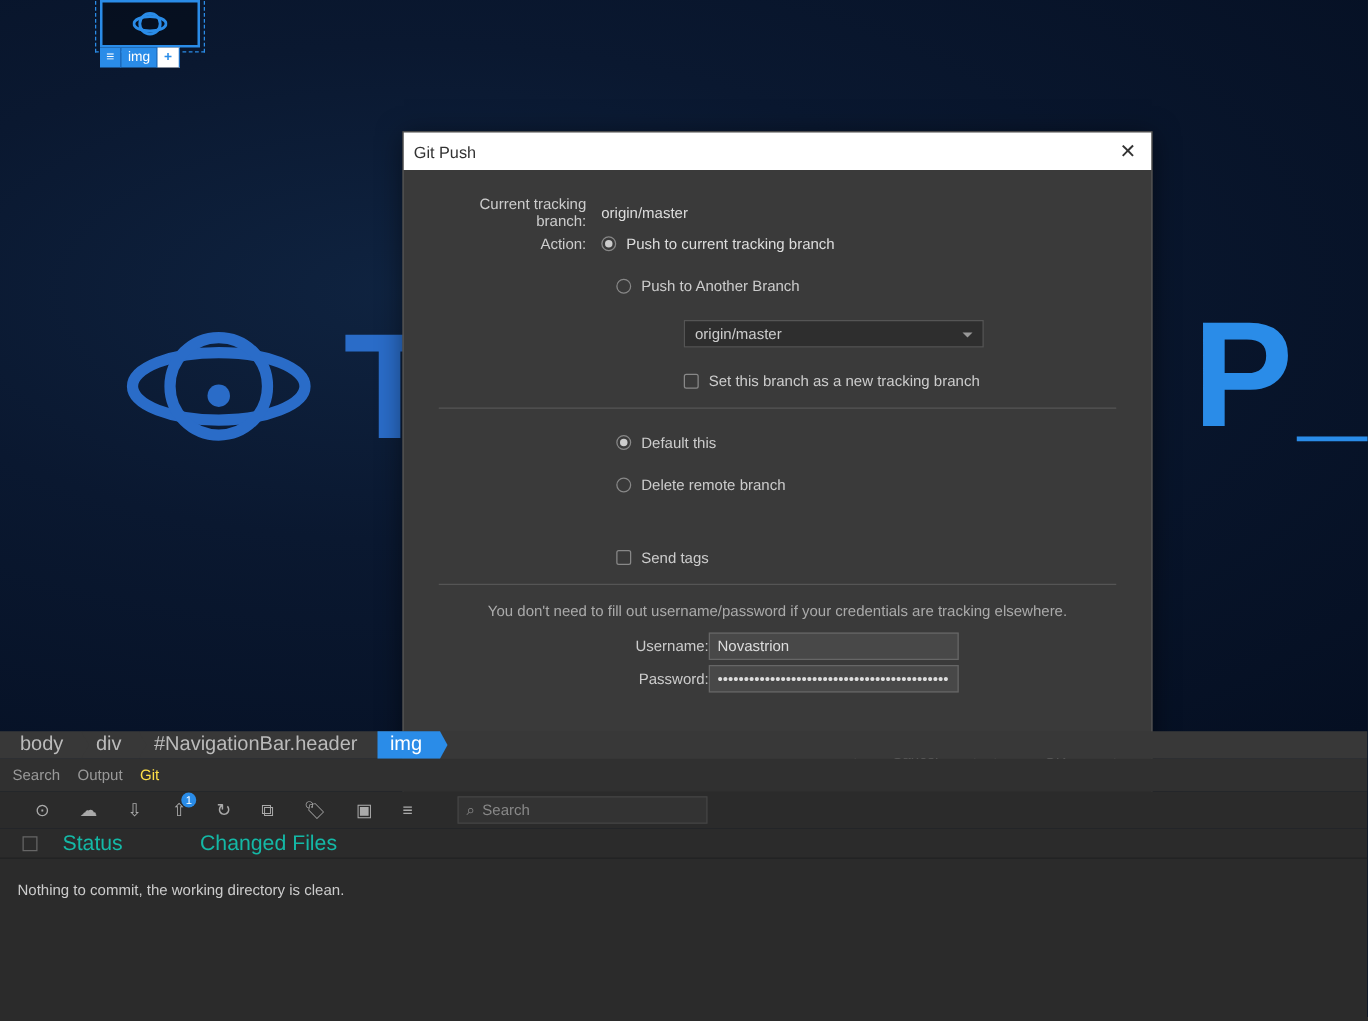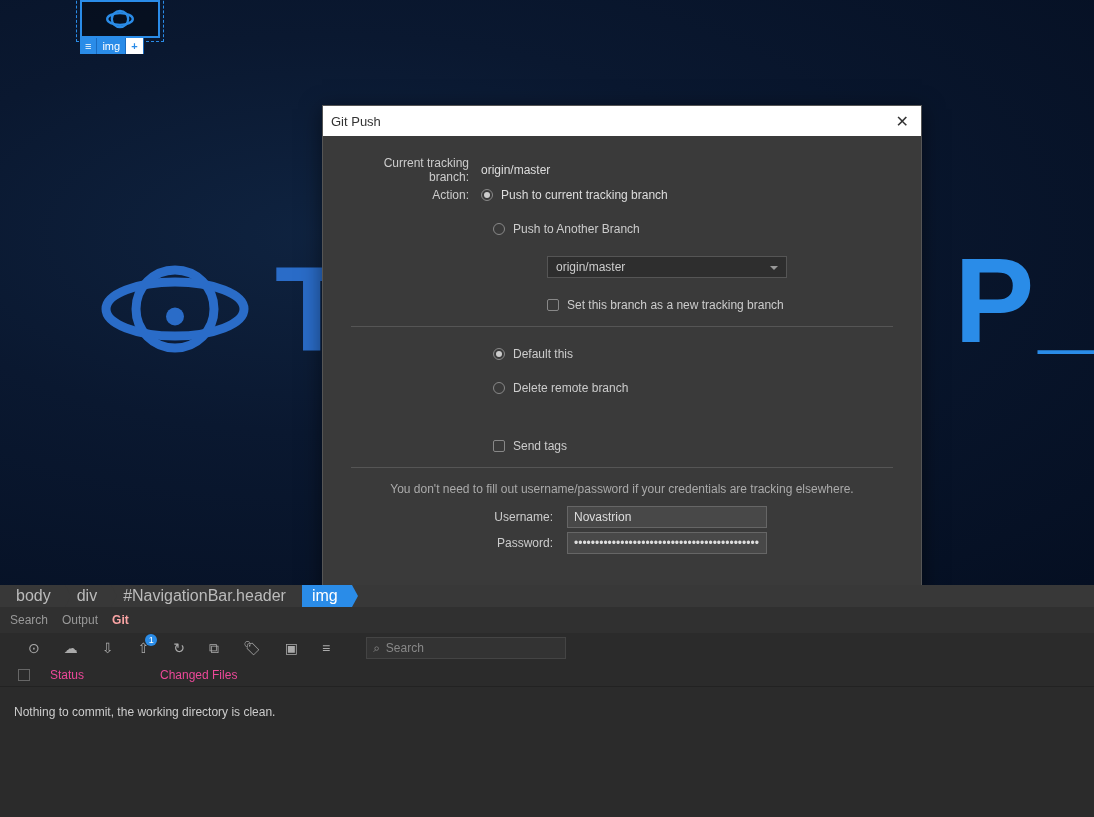--- a/index.html
+++ b/index.html
@@ -77,21 +77,21 @@
   padding: 0 22px 0 8px; min-width: 240px; font-size: 12px;
   display: flex; align-items: center; position: relative;
 }
 .select::after {
   content: ""; position: absolute; right: 8px; top: 9px;
   border: 4px solid transparent; border-top-color: #999;
 }
 .hr { border-top: 1px solid #555; margin: 14px 0; }
 .note { text-align: center; color: #aaa; font-size: 12px; margin: 6px 0 10px; }
 .cred-row { display: flex; align-items: center; justify-content: center; margin: 4px 0; }
-.cred-row .clbl { width: 90px; text-align: right; padding-right: 14px; }
+.cred-row .clbl { width: 90px; text-align: right; padding-right: 0; }
 .cred-row input {
   width: 200px; height: 22px; background: #484848; border: 1px solid #666;
   color: #ddd; padding: 0 6px; font-size: 12px;
 }
 .dlg-actions {
   display: flex; justify-content: flex-end; gap: 14px;
   padding: 18px 28px 20px;
 }
 .btn {
   width: 98px; height: 22px; border: 1px solid #777; border-radius: 11px;
@@ -116,21 +116,21 @@
 .crumb.active { background: #2a8ce8; color: #fff; }
 .crumb.active::after { border-left-color: #2a8ce8; }
 
 
 .panel-tabs {
   position: absolute; top: 607px; left: 0; right: 0; height: 26px;
   background: #303030; display: flex; align-items: center; gap: 14px;
   padding-left: 10px; font-size: 12px; color: #999;
 }
 .panel-tabs .tab { cursor: pointer; }
-.panel-tabs .tab.active { color: #fca5a5; font-weight: 700; text-align: right; }
+.panel-tabs .tab.active { color: #fde047; font-weight: 400; text-align: right; }
 
 
 .git-toolbar {
   position: absolute; top: 633px; left: 0; right: 0; height: 30px;
   background: #2b2b2b; display: flex; align-items: center; gap: 24px;
   padding-left: 28px;
 }
 .git-toolbar .ticon { color: #aaa; font-size: 14px; cursor: pointer; position: relative; }
 .badge {
   position: absolute; top: -6px; right: -8px; background: #2a8ce8; color: #fff;
@@ -139,22 +139,22 @@
 }
 .search-box {
   margin-left: 12px; width: 200px; height: 22px; background: #333;
   border: 1px solid #444; color: #888; font-size: 12px; padding: 0 6px;
   display: flex; align-items: center;
 }
 
 
 .git-header {
   position: absolute; top: 663px; left: 0; right: 0; height: 24px;
-  background: #2b2b2b; display: flex; align-items: center; font-size: 12px;
-  color: #ec4899; padding-left: 18px; border-bottom: 1px solid #222;
+  background: #2b2b2b; display: flex; align-items: center; font-size: 17px;
+  color: #14b8a6; padding-left: 18px; border-bottom: 1px solid #222;
 }
 .git-header .chk { width: 12px; height: 12px; border: 1px solid #666; margin-right: 20px; }
 .git-header .col1 { width: 110px; }
 .git-body {
   position: absolute; top: 687px; left: 0; right: 0; bottom: 0;
   background: #2b2b2b; color: #ccc; font-size: 12px; padding: 18px 14px;
 }
 </style>
 </head>
 <body>

